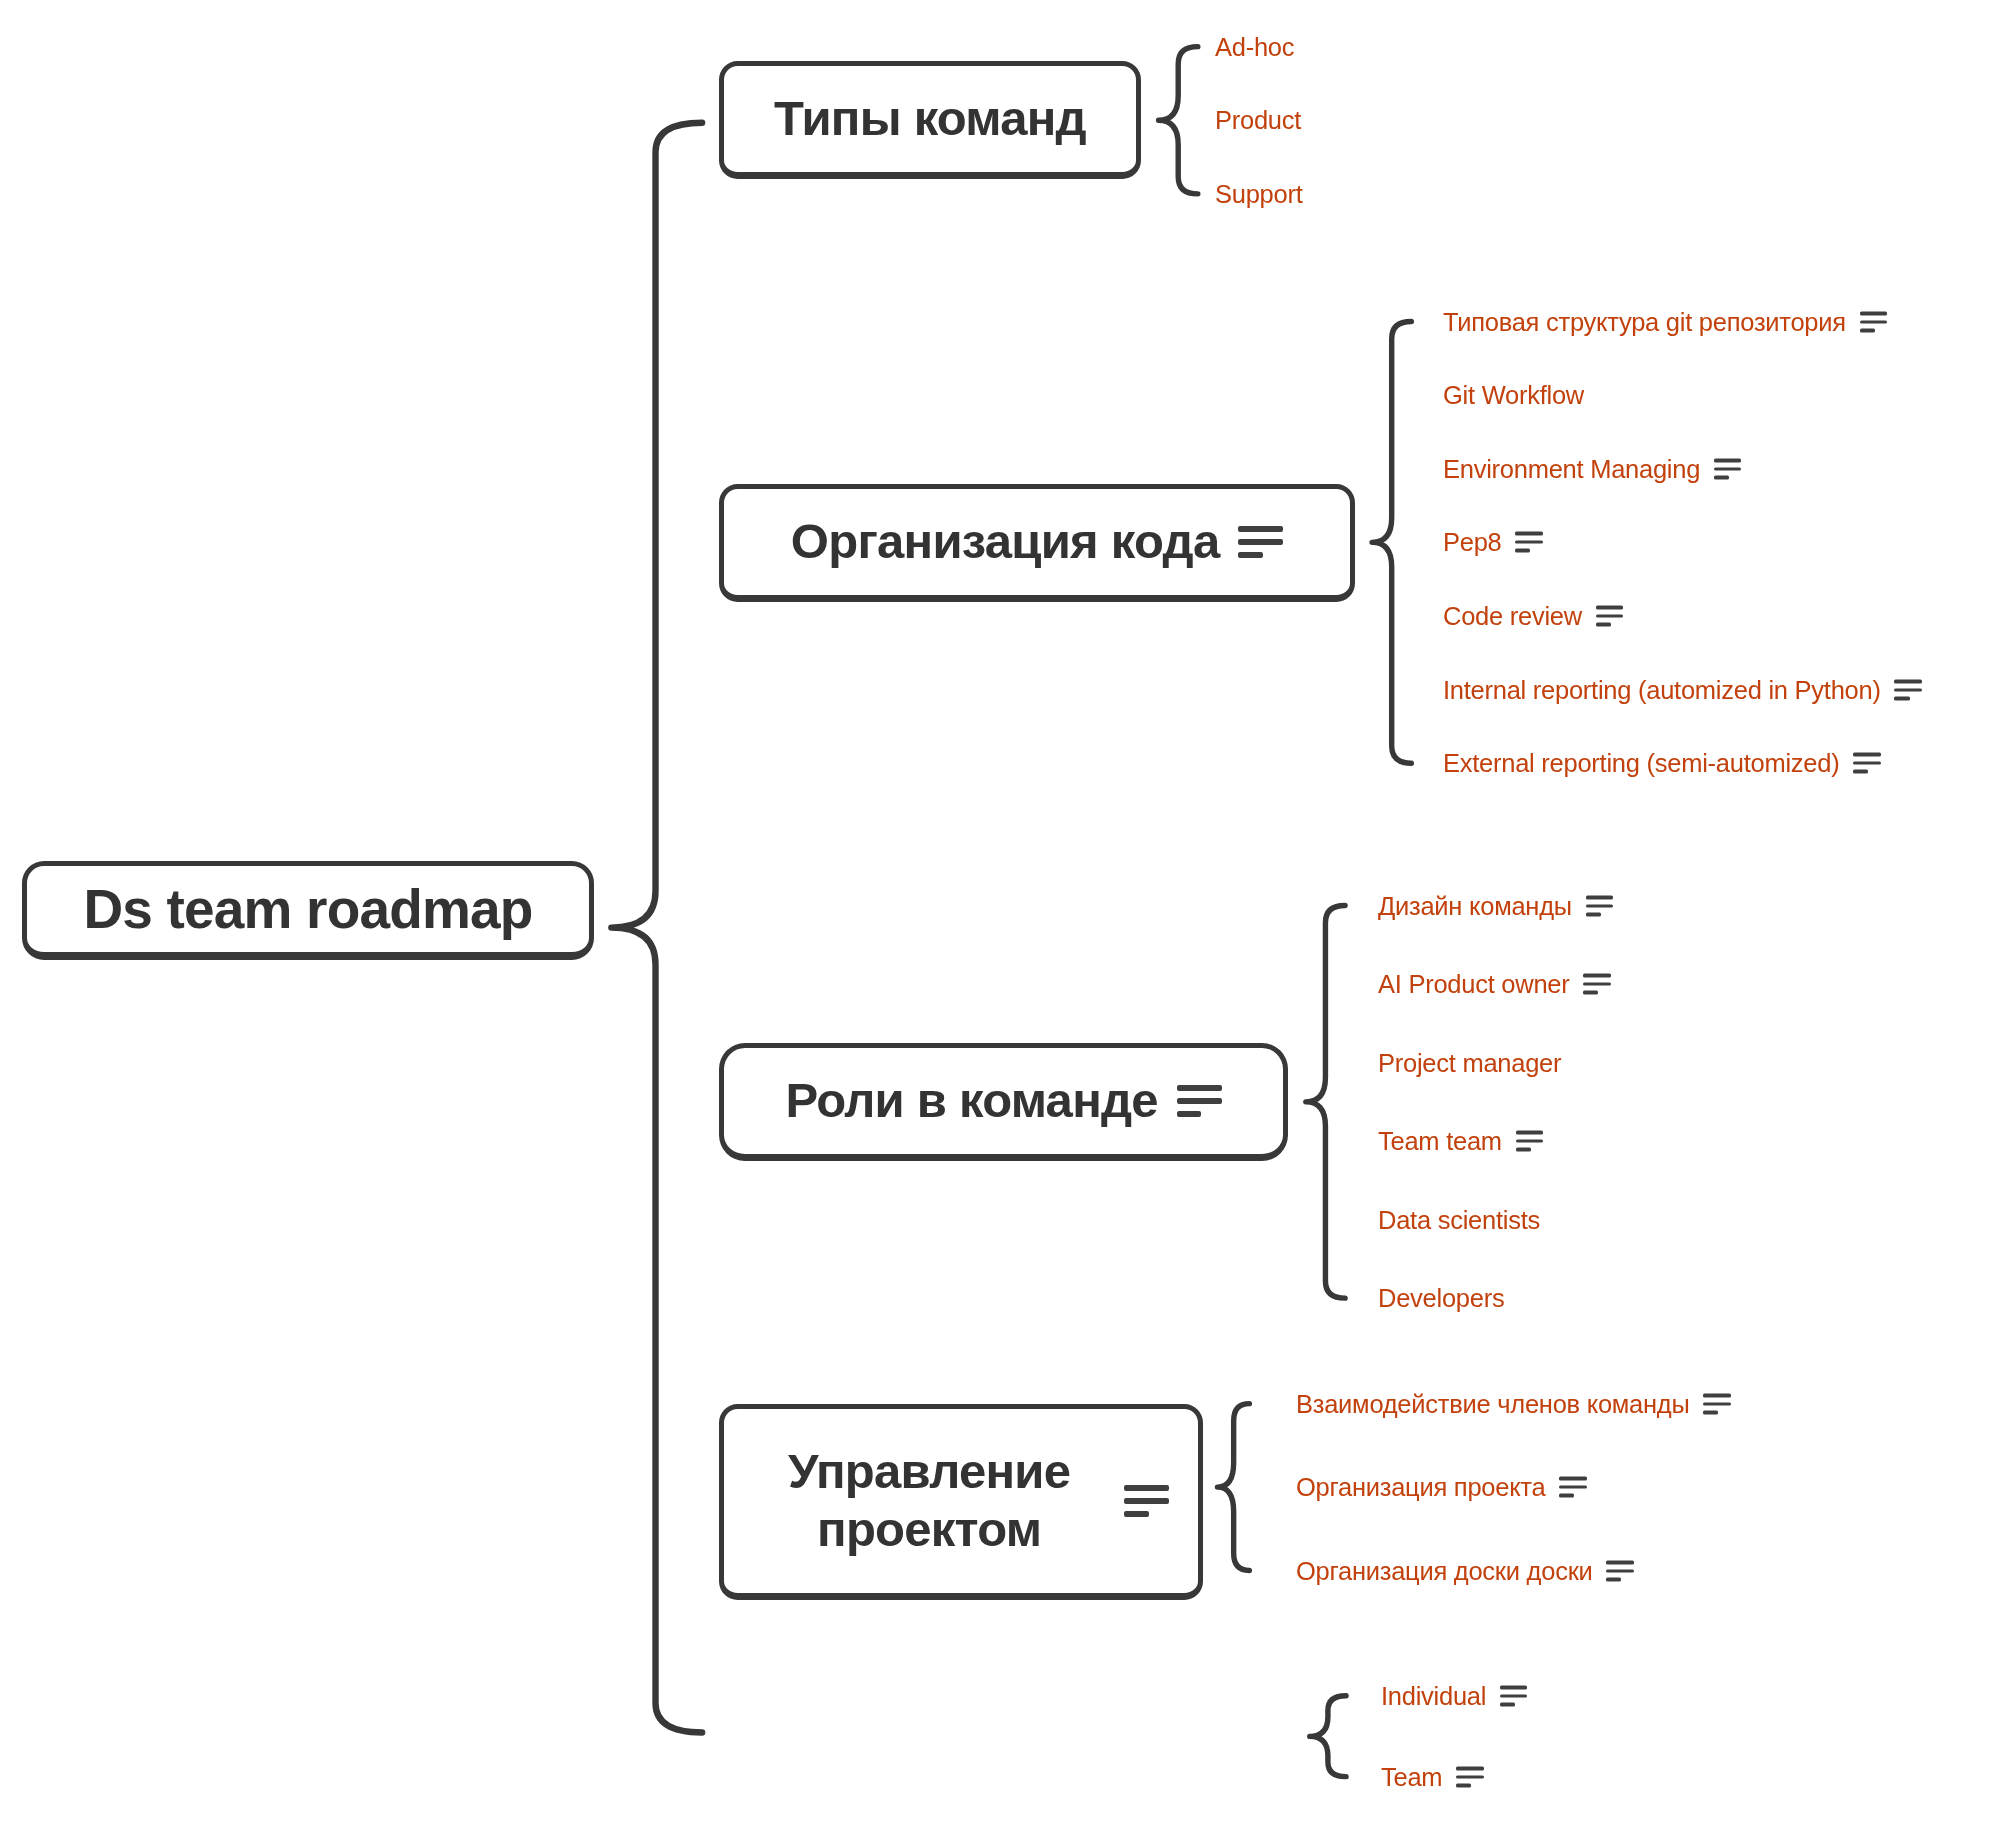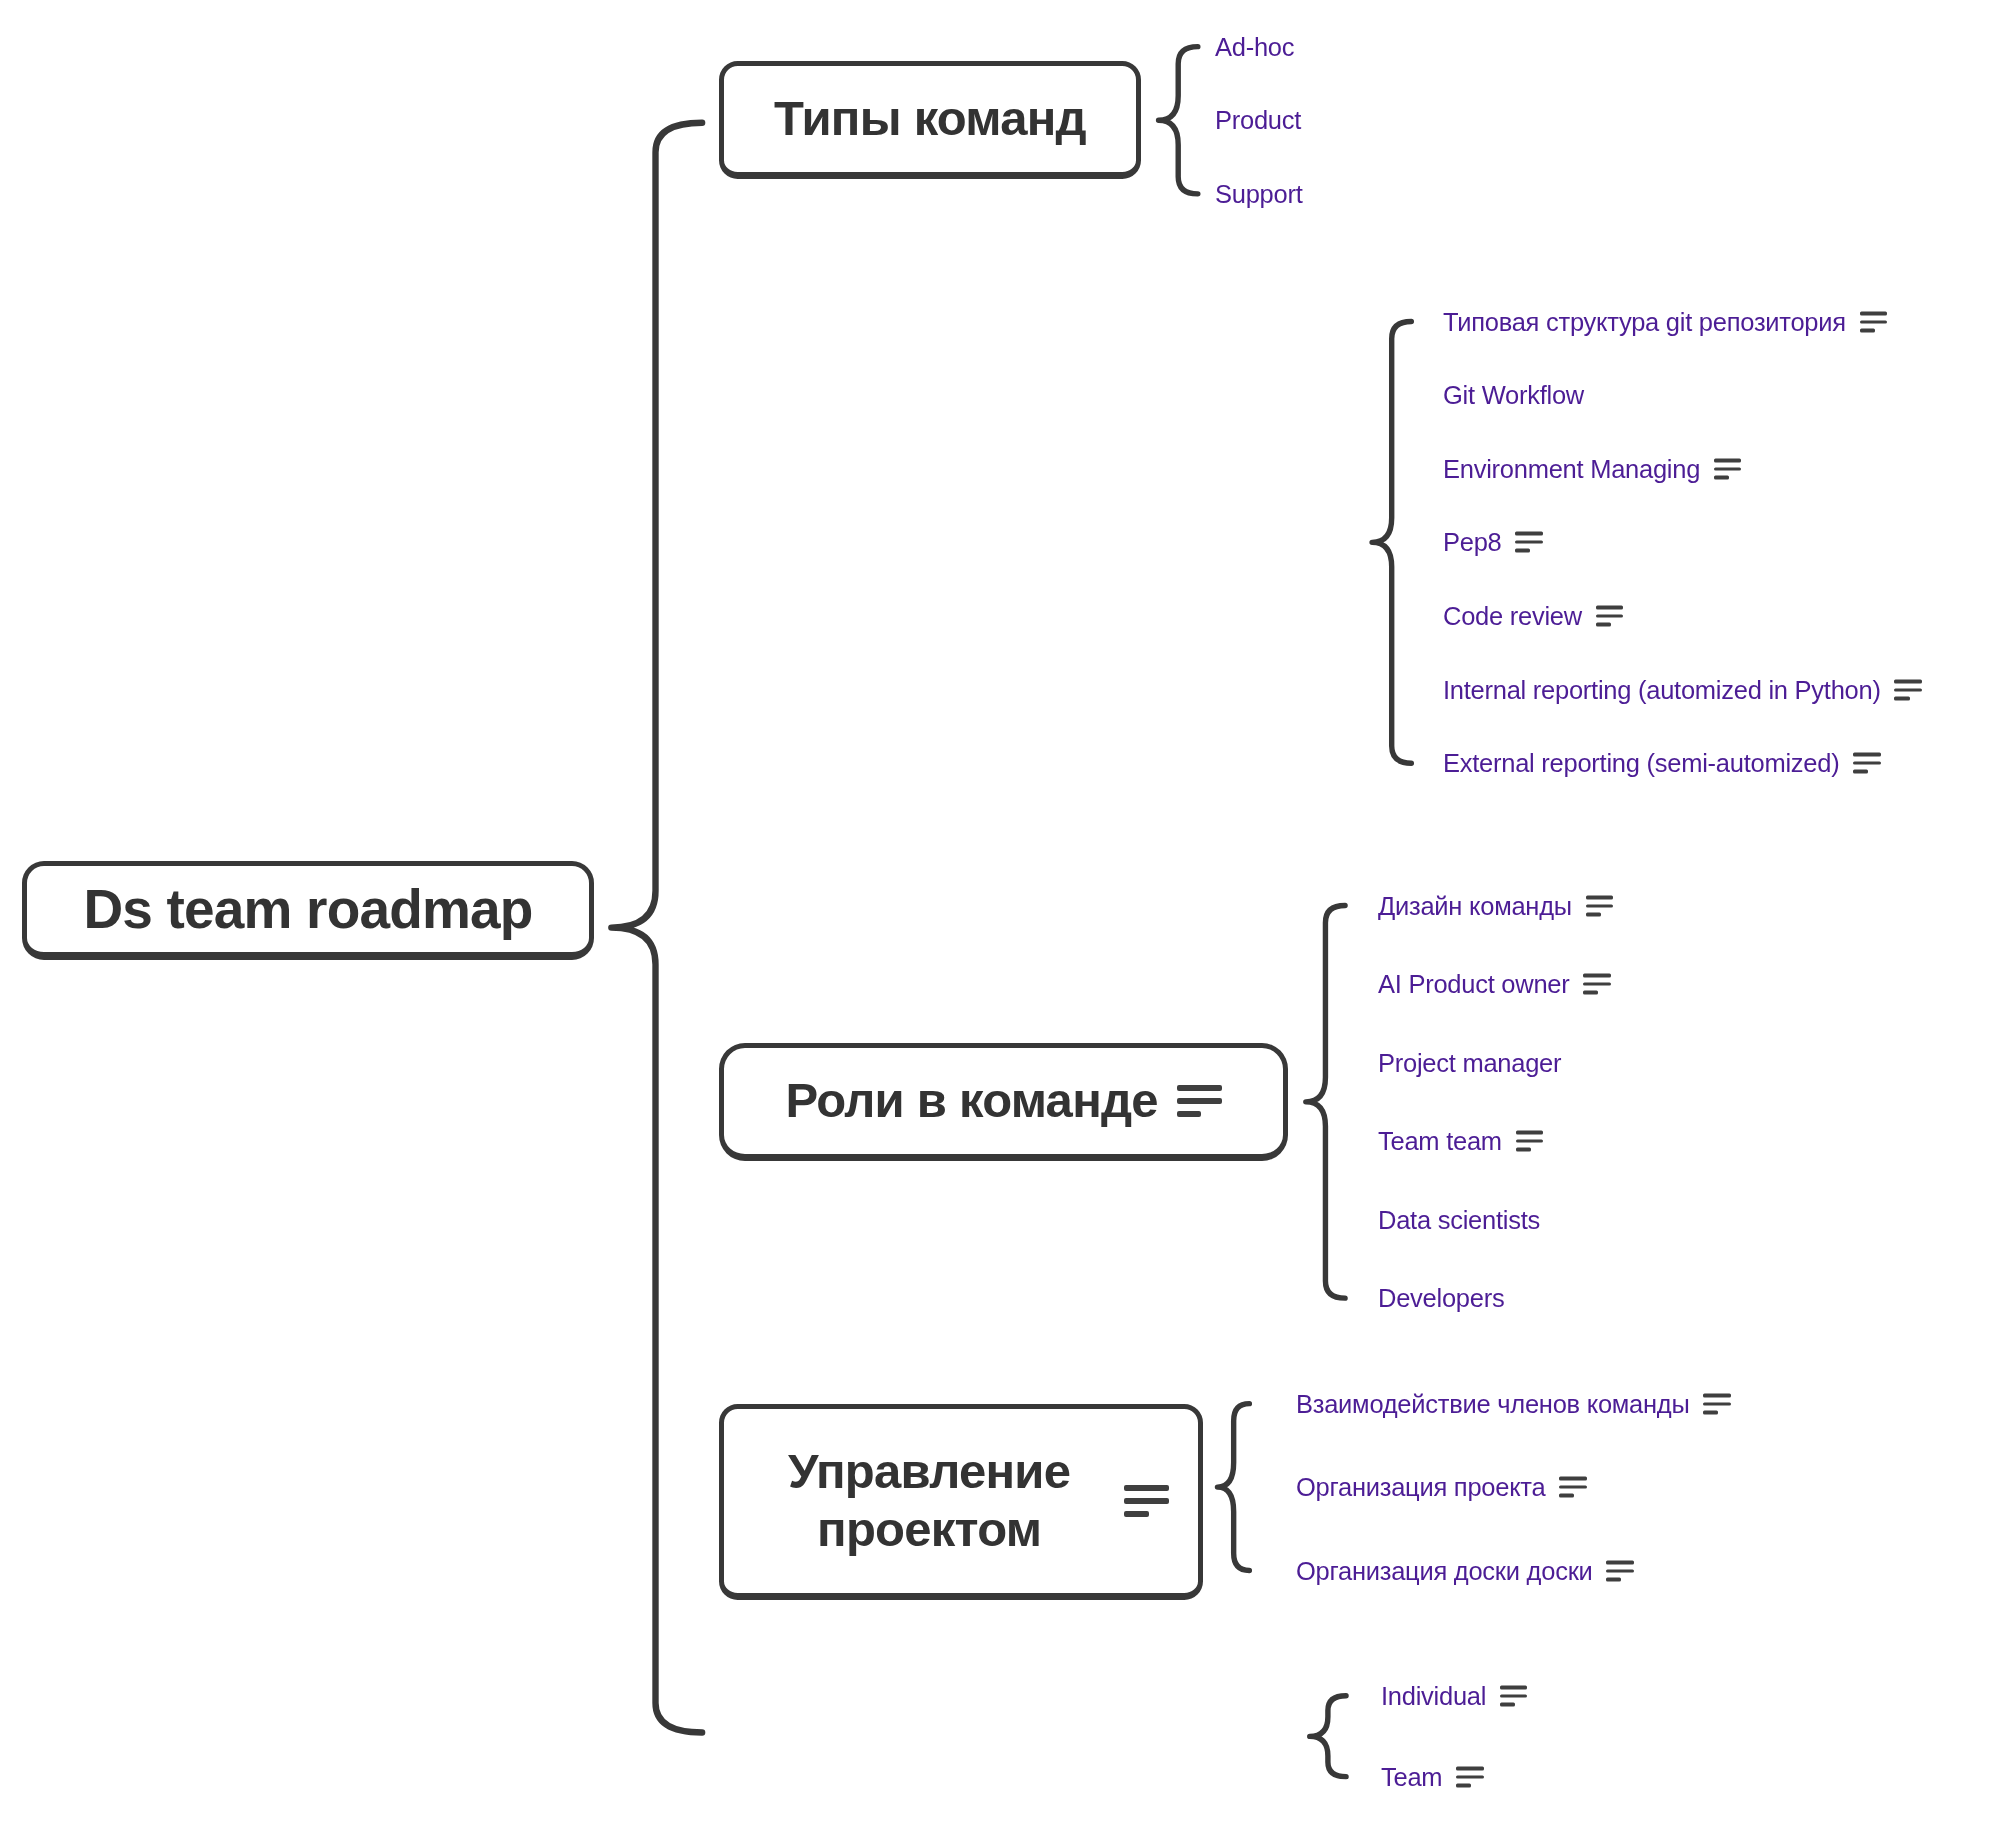--- a/index.html
+++ b/index.html
@@ -63,21 +63,21 @@
   #branch-box-4 { left: 717px; top: 1625px; width: 579px; height: 187px; }
   #branch-box-3 .title { width: 353px; }
   #branch-box-4 .title { width: 373px; }
 
   .child-row {
     position: absolute;
     display: flex;
     align-items: center;
     gap: 13.7px;
     transform: translateY(-50%);
-    color: #4c1d95;
+    color: #c2410c;
     font-size: 25.5px;
     font-weight: 400;
     white-space: nowrap;
     letter-spacing: -0.01em;
     text-align: center;
   }
 
   
   .note-icon {
     display: inline-flex;
@@ -123,20 +123,28 @@
   <div class="child-row" style="left:1215px; top:47px">
     <span>Ad-hoc</span>
   </div>
   <div class="child-row" style="left:1215px; top:120px">
     <span>Product</span>
   </div>
   <div class="child-row" style="left:1215px; top:194px">
     <span>Support</span>
   </div>
 
+  <div id="branch-box-1" class="topic-box branch-box">
+    <span class="title">Организация кода</span>
+    <span class="note-icon lg">
+        <i></i>
+        <i></i>
+        <i></i>
+      </span>
+  </div>
   <div class="child-row" style="left:1443px; top:322px">
     <span>Типовая структура git репозитория</span>
     <span class="note-icon">
         <i></i>
         <i></i>
         <i></i>
       </span>
   </div>
   <div class="child-row" style="left:1443px; top:395px">
     <span>Git Workflow</span>

